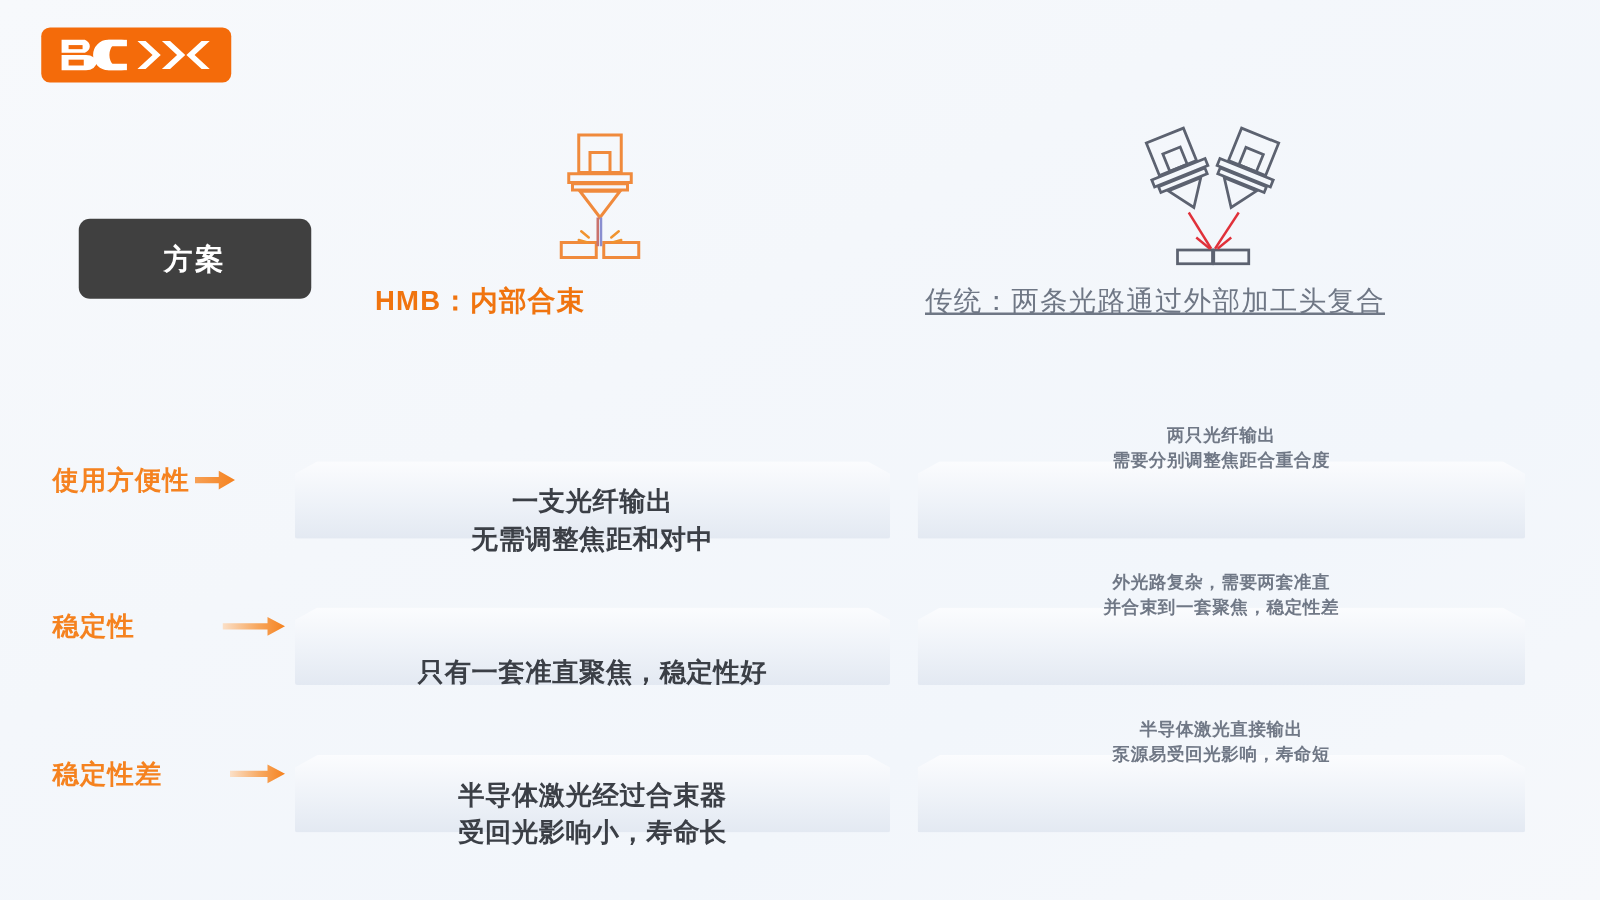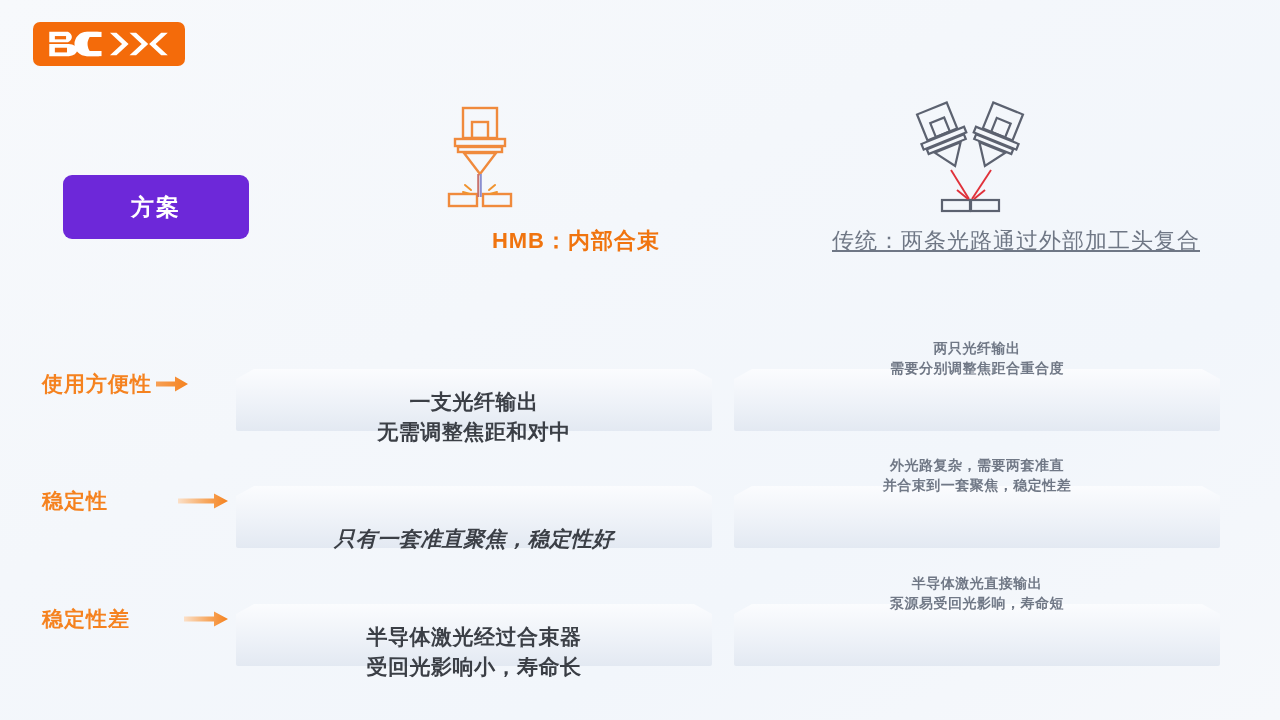--- a/index.html
+++ b/index.html
@@ -31,21 +31,21 @@
   }
   #logo svg { display: block; }
 
   
   #plan-badge {
     position: absolute;
     left: 63px;
     top: 175px;
     width: 186px;
     height: 64px;
-    background: #6d28d9;
+    background: #404040;
     border-radius: 9px;
     display: flex;
     align-items: center;
     justify-content: center;
     color: #ffffff;
     font-size: 23px;
     font-weight: bold;
     letter-spacing: 2px;
   }
 
@@ -54,21 +54,21 @@
     position: absolute;
     top: 100px;
   }
   #icon-hmb { left: 415px; width: 130px; height: 120px; }
   #icon-trad { left: 895px; width: 150px; height: 120px; }
   .col-icon svg { display: block; width: 100%; height: 100%; }
 
   .col-title {
     position: absolute;
     top: 226px;
-    text-align: right;
+    text-align: left;
     font-size: 22px;
   }
   #title-hmb {
     left: 300px;
     width: 360px;
     color: #f0740f;
     font-weight: bold;
     letter-spacing: 1px;
   }
   #title-trad {
@@ -144,21 +144,21 @@
     margin-top: 48px;
   }
   .cell-text.right {
     left: 734px;
     width: 486px;
     color: #707886;
     font-weight: bold;
     font-size: 14px;
     letter-spacing: 0.5px;
   }
-  .cell-text.one-line { top: 14px; font-style: italic; }
+  .cell-text.one-line { top: 14px; }
 </style>
 </head>
 <body>
 
 <div id="logo">
   <svg viewBox="0 0 132 30" width="124" height="28">
 
     <path d="M2 2 h20 a9 6.5 0 0 1 0 11 h-20 z M2 15 h21 a9 6.5 0 0 1 0 13 h-21 z" fill="#ffffff"></path>
     <rect x="8" y="6.5" width="12" height="3.5" fill="#f46b0a"></rect>
     <rect x="8" y="19" width="13" height="5" fill="#f46b0a"></rect>

